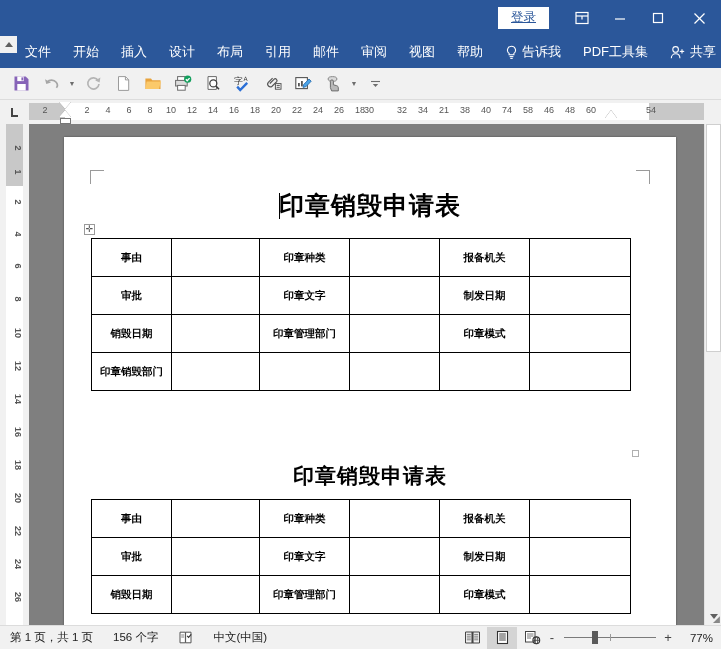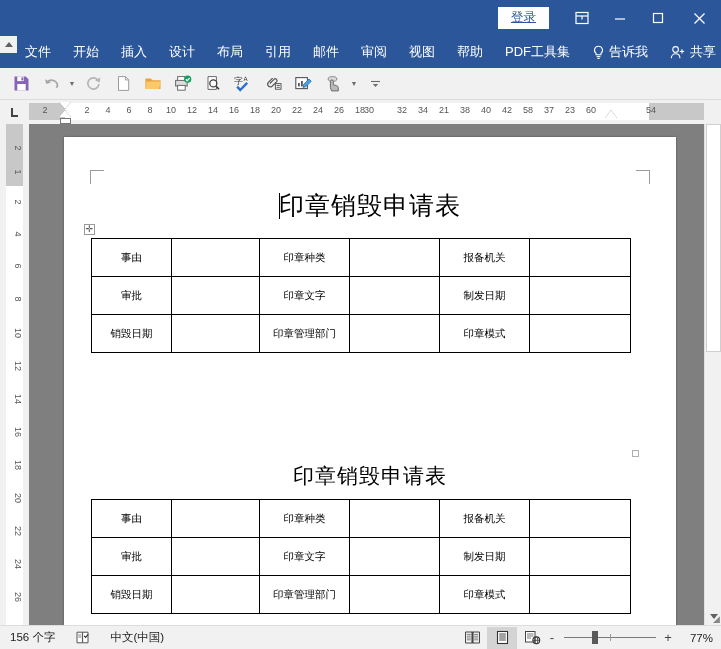--- a/index.html
+++ b/index.html
@@ -58,21 +58,21 @@
   }
   .corner-btn i { font-style: normal; display: inline-block; border-left: 2px solid #444; border-bottom: 2px solid #444; width: 7px; height: 9px; }
   .hruler { position: relative; flex: 1; height: 24px; background: #f1f1f1; overflow: hidden; }
   .hruler .track { position: absolute; left: 0; top: 3px; height: 17px; width: 100%; background: #c8c8c8; }
   .hruler .white { position: absolute; top: 3px; height: 17px; background: #fff; }
   .hnum { position: absolute; top: 5px; font-size: 9px; color: #555; transform: translateX(-50%); }
   .indent-top { position: absolute; width: 0; height: 0; border-left: 6px solid transparent; border-right: 6px solid transparent; }
   .hscroll-spacer { width: 17px; background: #f1f1f1; }
 
   
-  .bodyrow { flex: 1; display: flex; min-height: 0; }
+  .bodyrow { flex: 1; display: flex; min-height: 0; font-weight: bold; }
   .vruler { width: 29px; background: #f1f1f1; position: relative; overflow: hidden; }
   .vruler .vtrack { position: absolute; left: 6px; top: 0; width: 17px; height: 100%; background: #fff; }
   .vruler .vgray { position: absolute; left: 6px; width: 17px; background: #c8c8c8; }
   .vnum { position: absolute; left: 6px; width: 17px; text-align: center; font-size: 9px; color: #555;
           writing-mode: vertical-rl; transform: translateY(-50%); }
 
   .canvas { flex: 1; background: #7f7f7f; position: relative; overflow: hidden; }
   .page {
     position: absolute; left: 35px; top: 13px; width: 612px; height: 720px;
     background: #fff; box-shadow: 0 0 2px rgba(0,0,0,.4);
@@ -168,31 +168,31 @@
     <div class="rtab">文件</div>
     <div class="rtab">开始</div>
     <div class="rtab">插入</div>
     <div class="rtab">设计</div>
     <div class="rtab">布局</div>
     <div class="rtab">引用</div>
     <div class="rtab">邮件</div>
     <div class="rtab">审阅</div>
     <div class="rtab">视图</div>
     <div class="rtab">帮助</div>
-    <div class="rtab">PDF工具集</div>
     <div class="rtab">
       <span class="gl">
         <svg width="13" height="15" viewBox="0 0 13 15">
             <path d="M6.5 1.2a4 4 0 0 0-2.4 7.2v1.4h4.8V8.4A4 4 0 0 0 6.5 1.2z" fill="none" stroke="#fff" stroke-width="1.1"></path>
             <line x1="4.6" y1="11.6" x2="8.4" y2="11.6" stroke="#fff" stroke-width="1.1"></line>
             <line x1="5.3" y1="13.4" x2="7.7" y2="13.4" stroke="#fff" stroke-width="1.1"></line>
           </svg>
       </span>
       <span>告诉我</span>
     </div>
+    <div class="rtab">PDF工具集</div>
     <div class="rtab right">
       <span class="gl">
         <svg width="16" height="15" viewBox="0 0 16 15">
             <circle cx="5.6" cy="4.4" r="2.8" fill="none" stroke="#fff" stroke-width="1.1"></circle>
             <path d="M1.3 13.2c0-2.6 1.9-4.4 4.3-4.4s4.3 1.8 4.3 4.4" fill="none" stroke="#fff" stroke-width="1.1"></path>
             <line x1="12" y1="4.2" x2="12" y2="8.6" stroke="#fff" stroke-width="1.1"></line>
             <line x1="9.8" y1="6.4" x2="14.2" y2="6.4" stroke="#fff" stroke-width="1.1"></line>
           </svg>
       </span>
       <span>共享</span>
@@ -308,24 +308,24 @@
       <span class="hnum" style="left:268px;">22</span>
       <span class="hnum" style="left:289px;">24</span>
       <span class="hnum" style="left:310px;">26</span>
       <span class="hnum" style="left:331px;">18</span>
       <span class="hnum" style="left:340px;">30</span>
       <span class="hnum" style="left:373px;">32</span>
       <span class="hnum" style="left:394px;">34</span>
       <span class="hnum" style="left:415px;">21</span>
       <span class="hnum" style="left:436px;">38</span>
       <span class="hnum" style="left:457px;">40</span>
-      <span class="hnum" style="left:478px;">42</span>
+      <span class="hnum" style="left:478px;">74</span>
       <span class="hnum" style="left:499px;">58</span>
-      <span class="hnum" style="left:520px;">37</span>
-      <span class="hnum" style="left:541px;">23</span>
+      <span class="hnum" style="left:520px;">46</span>
+      <span class="hnum" style="left:541px;">48</span>
       <span class="hnum" style="left:562px;">60</span>
       <span class="hnum" style="left:622px;">54</span>
       <div class="indent-top" style="left:30px;top:2px;border-top:7px solid #fff;filter:drop-shadow(0 0 .6px #555);"></div>
       <div class="indent-top" style="left:30px;top:10px;border-bottom:7px solid #fff;filter:drop-shadow(0 0 .6px #555);"></div>
       <div style="position:absolute;left:31px;top:18px;width:11px;height:6px;background:#fff;border:1px solid #777;"></div>
       <div class="indent-top" style="left:576px;top:10px;border-bottom:8px solid #fff;filter:drop-shadow(0 0 .6px #555);"></div>
     </div>
     <div class="hscroll-spacer">
       <div class="sbtn" style="top:36px;">
           <div class="sarrow up"></div>
@@ -384,20 +384,28 @@
             <td></td>
           </tr>
           <tr>
             <td>销毁日期</td>
             <td></td>
             <td>印章管理部门</td>
             <td></td>
             <td>印章模式</td>
             <td></td>
           </tr>
+          <tr>
+            <td>印章销毁部门</td>
+            <td></td>
+            <td></td>
+            <td></td>
+            <td></td>
+            <td></td>
+          </tr>
         </tbody>
           </table>
 
         <div class="endmark" style="left:568px;top:313px;"></div>
 
         <div class="doc-title2" style="top:325px;">印章销毁申请表</div>
 
         <table class="form" style="left:27px;top:362px;width:540px;">
           <tbody>
               <tr>
@@ -434,20 +442,21 @@
       <div class="strack" style="top:0;bottom:17px;"></div>
       <div class="sthumb" style="top:0;height:228px;"></div>
       <div class="sbtn" style="bottom:0;">
           <div class="sarrow down"></div>
         </div>
       <div class="resizegrip">◢</div>
     </div>
   </div>
 
   <div class="status statusbar-light">
+    <div class="sitem">第 1 页，共 1 页</div>
     <div class="sitem">156 个字</div>
     <div class="sitem">
       <svg width="15" height="15" viewBox="0 0 15 15">
           <path d="M2 2.2h5.4v10.6H2z" fill="#fff" stroke="#555" stroke-width="1"></path>
           <path d="M7.6 2.2H13v10.6H7.6z" fill="#fff" stroke="#555" stroke-width="1"></path>
           <line x1="3.2" y1="5" x2="6.2" y2="5" stroke="#777" stroke-width=".9"></line>
           <line x1="3.2" y1="7" x2="6.2" y2="7" stroke="#777" stroke-width=".9"></line>
           <path d="m9.2 5.8 1.4 1.6 2.6-3" fill="none" stroke="#333" stroke-width="1.2"></path>
         </svg>
     </div>

